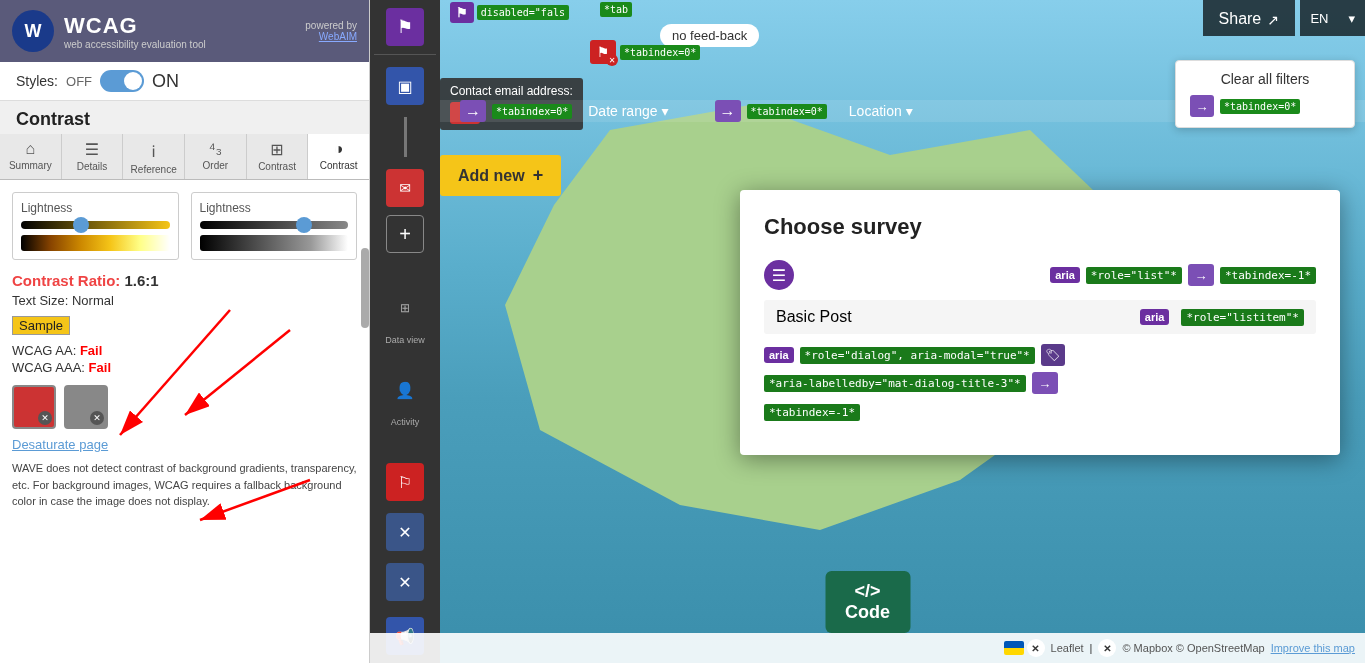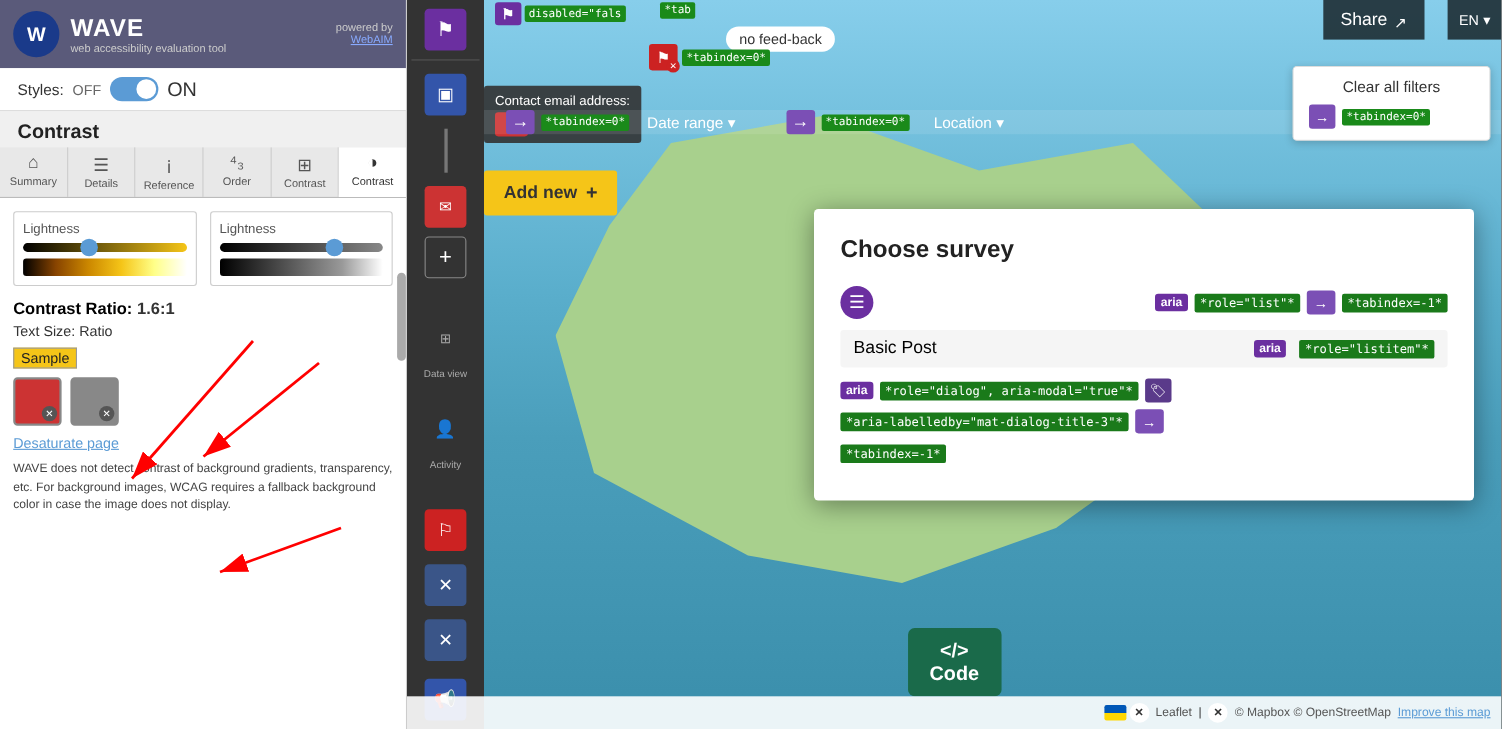--- a/index.html
+++ b/index.html
@@ -146,21 +146,21 @@
       width: 100%;
       height: 16px;
       border-radius: 3px;
     }
 
     #contrast-ratio-line {
       font-size: 15px;
       font-weight: bold;
       margin-bottom: 4px;
     }
-    #contrast-ratio-line span { color: #000000; }
+    #contrast-ratio-line span { color: #ef4444; }
     #text-size-line { font-size: 13px; color: #333; margin-bottom: 8px; }
 
     #sample-box {
       display: inline-block;
       border: 1px solid #999;
       padding: 1px 6px;
       font-size: 13px;
       margin-bottom: 8px;
       background: #f5c518;
       color: #222;
@@ -270,21 +270,21 @@
 
     #lang-select {
       position: absolute;
       top: 0; right: 0;
       background: rgba(0,0,0,0.7);
       color: white;
       padding: 8px 10px;
       font-size: 13px;
       cursor: pointer;
       height: 36px;
-      display: flex; align-items: center; gap: 4px;
+      display: flex; align-items: center; gap: 20px;
     }
 
     
     .wave-annotation {
       position: absolute;
       display: flex;
       align-items: center;
       gap: 3px;
     }
     .wave-code-tag {
@@ -522,21 +522,21 @@
 </head>
 <body>
 
 <div id="left-panel">
 
   <div id="wave-header">
     <div id="wave-logo-circle">
       <span>W</span>
     </div>
     <div id="wave-title-group">
-      <span id="wave-title">WAVE</span>
+      <span id="wave-title">WCAG</span>
       <span id="wave-subtitle">web accessibility evaluation tool</span>
     </div>
     <div id="wave-powered">
       <span>powered by</span><br>
       <a href="#" style="color:#8af;">WebAIM</a>
     </div>
   </div>
 
   <div id="styles-bar">
     <span id="styles-label">Styles:</span>
@@ -598,29 +598,39 @@
       </div>
     </div>
 
     
     <div id="contrast-ratio-line">
       <span>Contrast Ratio:</span>
       <span style="color:#333; font-weight:bold;">1.6:1</span>
     </div>
     <div id="text-size-line">
       <span>Text Size:</span>
-      <span>Ratio</span>
+      <span>Normal</span>
     </div>
 
     
     <div id="sample-box">
       <span>Sample</span>
     </div>
 
     
+    <div id="wcag-lines">
+      <div class="wcag-line">
+        <span class="wcag-label">WCAG AA:</span>
+        <span class="wcag-fail">Fail</span>
+      </div>
+      <div class="wcag-line">
+        <span class="wcag-label">WCAG AAA:</span>
+        <span class="wcag-fail">Fail</span>
+      </div>
+    </div>
 
     
     <div id="color-swatches">
       <div class="swatch" style="background: #cc3333; border: 2px solid #888;">
         <div class="swatch-x">✕</div>
       </div>
       <div class="swatch" style="background: #888; border: 2px solid #888;">
         <div class="swatch-x">✕</div>
       </div>
     </div>

